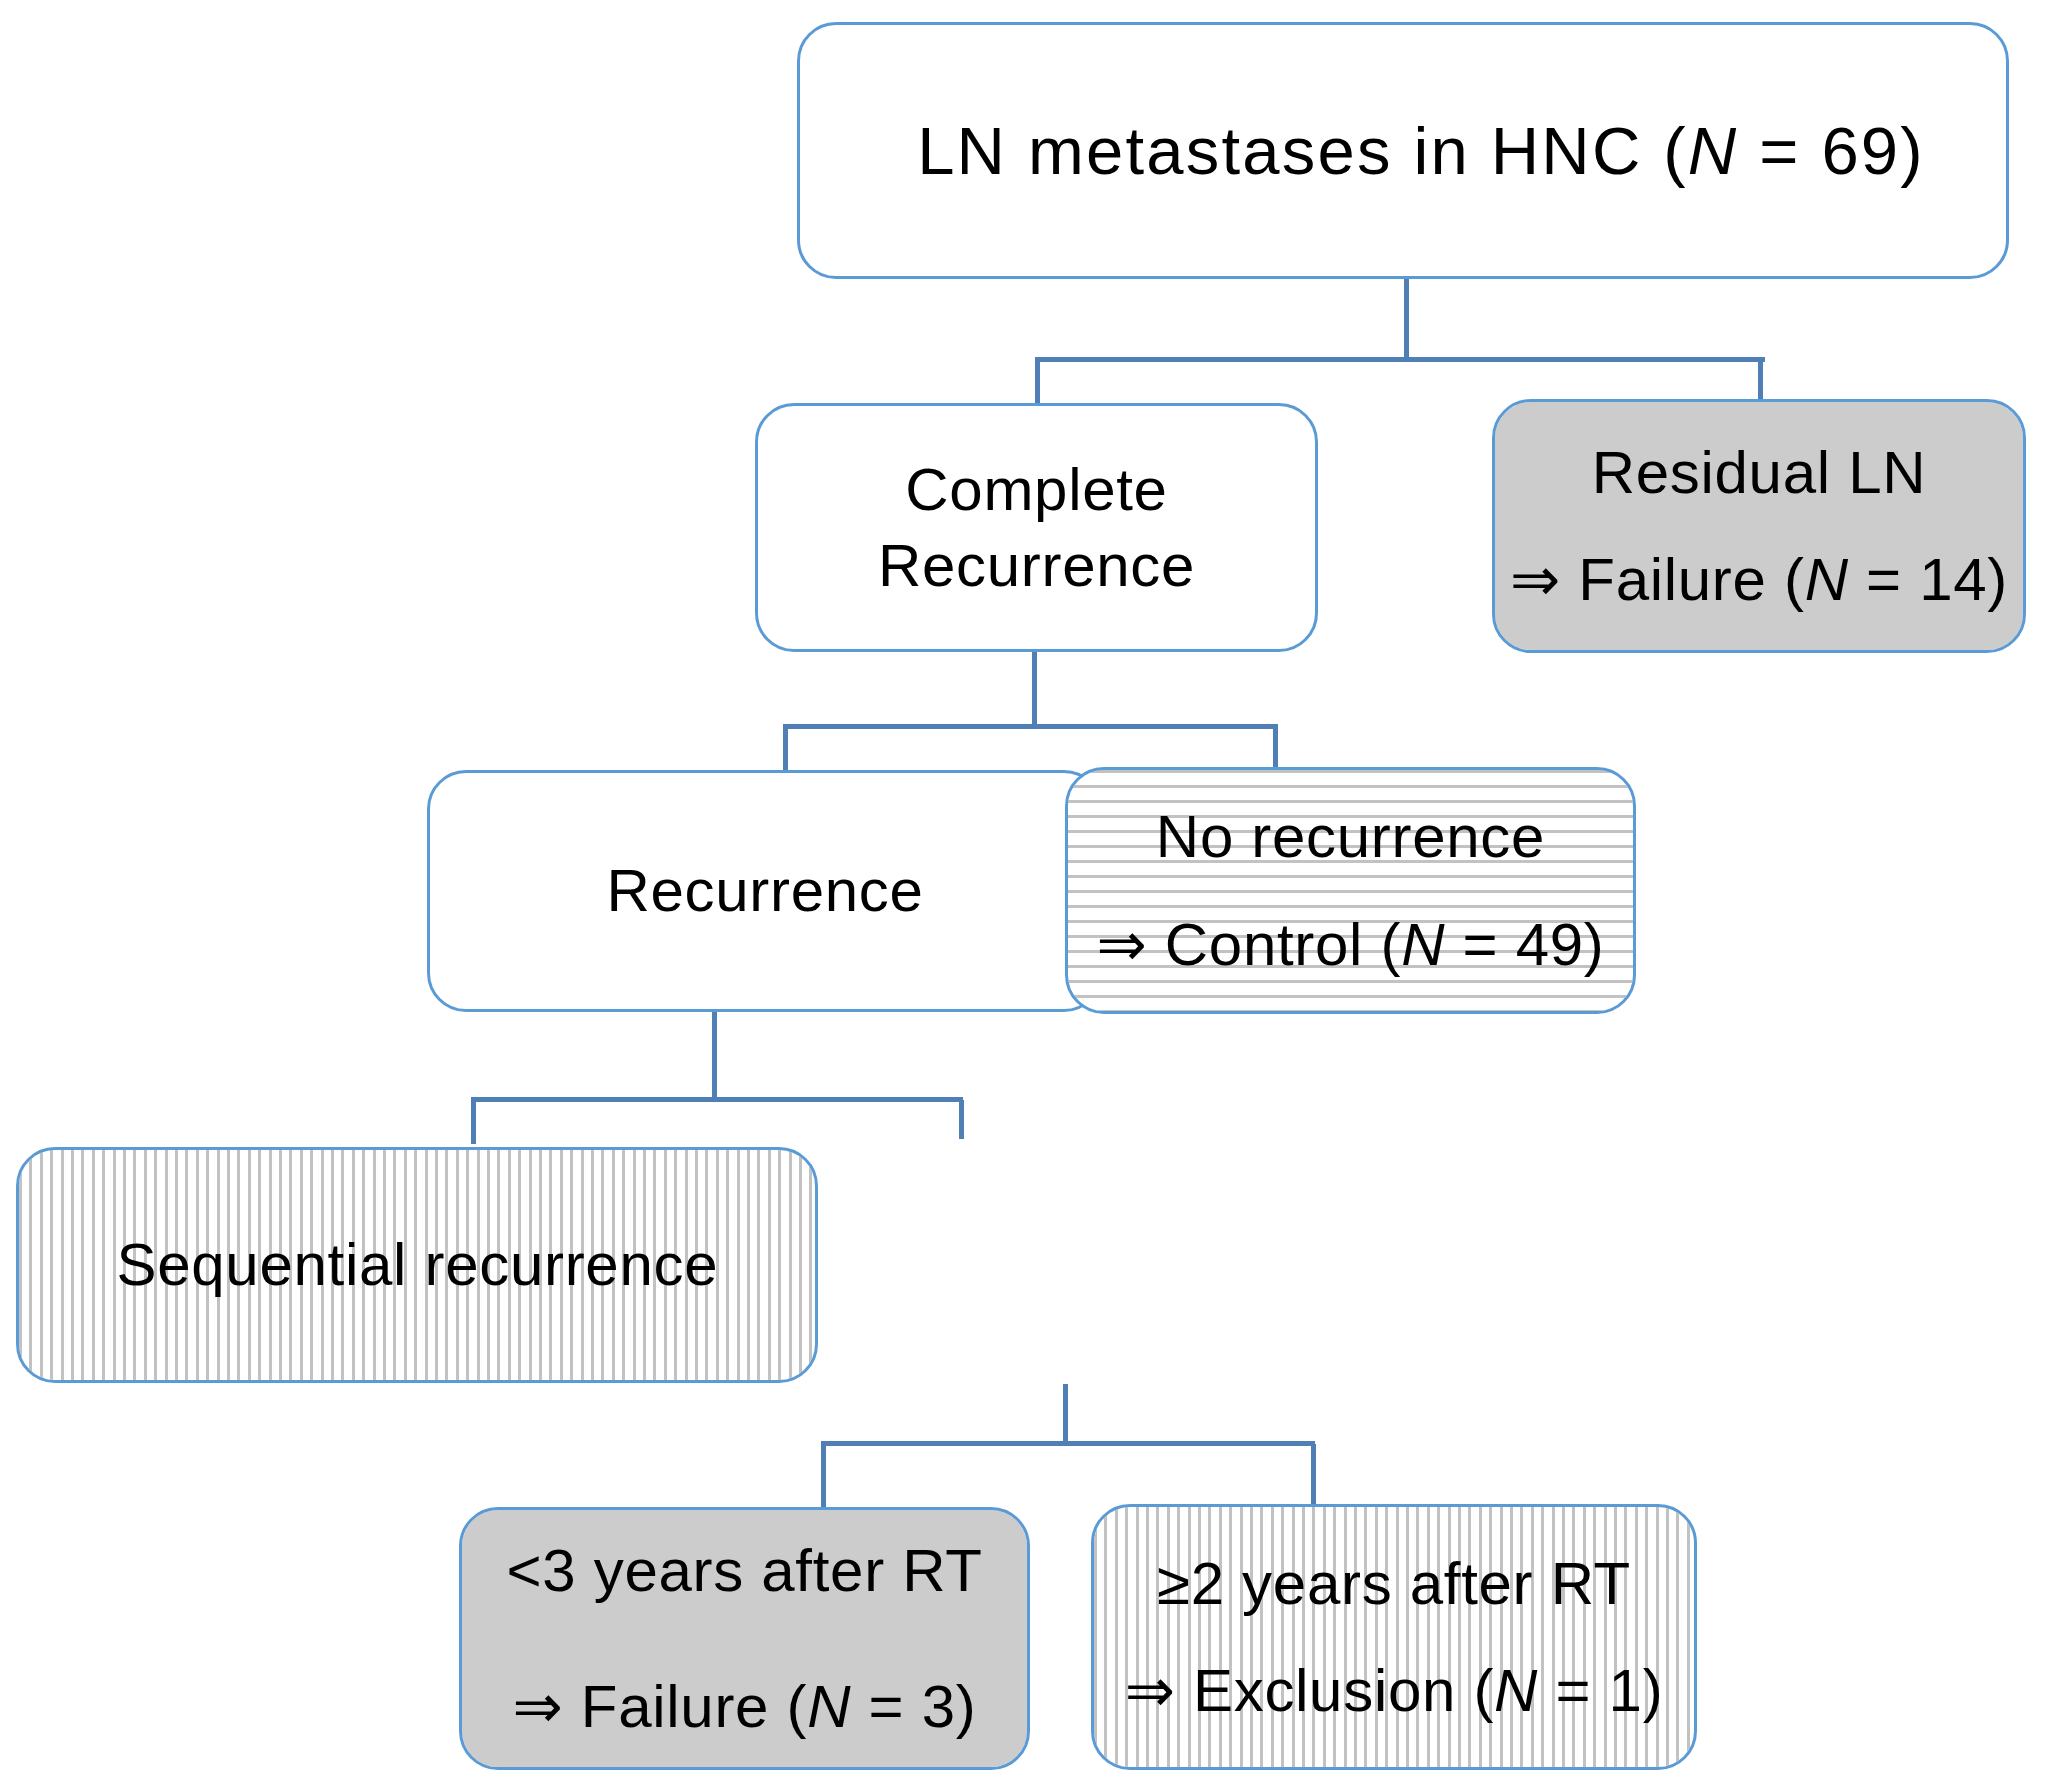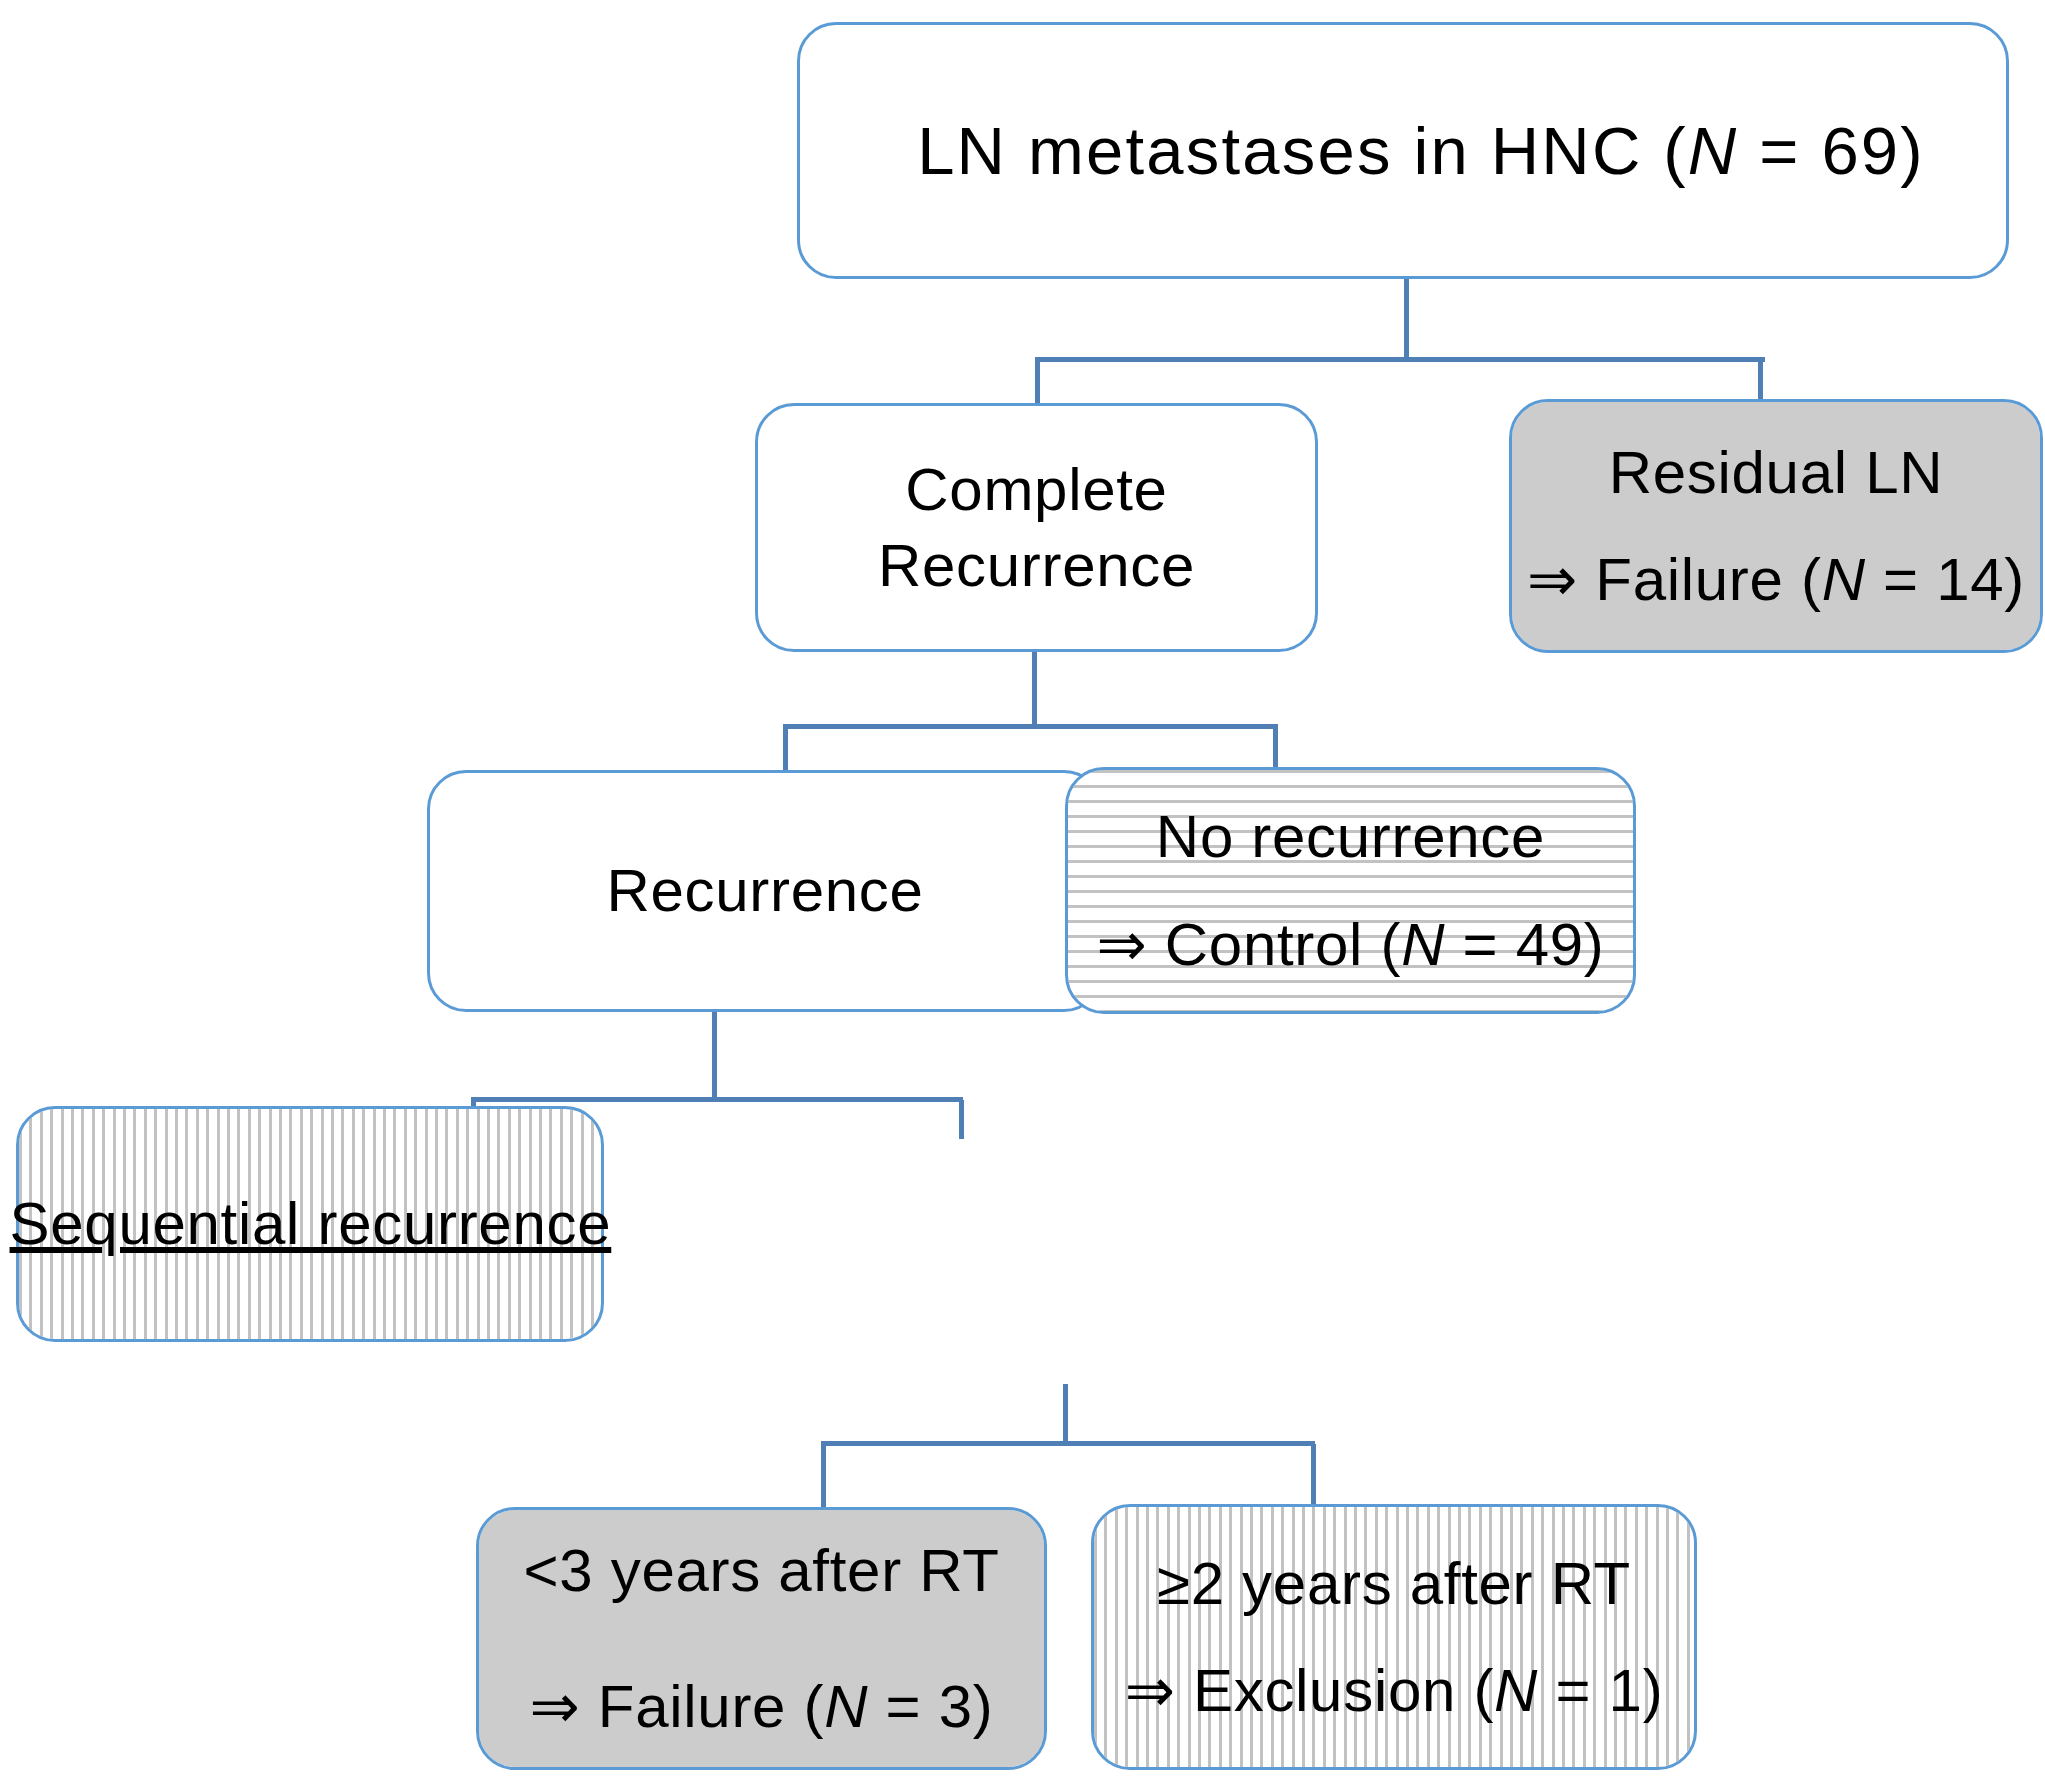--- a/index.html
+++ b/index.html
@@ -21,21 +21,21 @@
     display: flex; flex-direction: column;
     align-items: center; justify-content: center;
     text-align: center;
     font-size: 60px; letter-spacing: 0.7px;
     color: var(--text, #000);
   }
   .fl-line { line-height: 1.22; white-space: nowrap; }
   .fl-line + .fl-line { margin-top: 34px; }
   .box.tight .fl-line + .fl-line { margin-top: 3px; }
   .box.root-box { font-size: 67px; letter-spacing: 2.2px; padding-left: 36px; }
-  .box.gray { background-color: var(--gray_fill, #cccccc); margin-left: 17px; }
+  .box.gray { background-color: var(--gray_fill, #cccccc); }
   .box.hstripes {
     background-image: repeating-linear-gradient(
       to bottom,
       var(--stripe_gray, #c2c2c2) 0px, var(--stripe_gray, #c2c2c2) 3px,
       transparent 3px, transparent 15px);
   }
   .box.vstripes {
     background-image: repeating-linear-gradient(
       to right,
       var(--stripe_gray, #c2c2c2) 0px, var(--stripe_gray, #c2c2c2) 3px,
@@ -87,21 +87,21 @@
 
   <div class="box" style="left:427px; top:770px; width:676px; height:242px;">
     <div class="fl-line">Recurrence</div>
   </div>
 
   <div class="box hstripes" style="left:1065px; top:767px; width:571px; height:247px;">
     <div class="fl-line">No recurrence</div>
     <div class="fl-line">⇒ Control (<i>N</i> = 49)</div>
   </div>
 
-  <div class="box vstripes" style="left:16.4px; top:1106px; width:588px; height:236px;text-decoration:underline;">
+  <div class="box vstripes" style="left:16.4px; top:1147px; width:802px; height:236px;">
     <div class="fl-line">Sequential recurrence</div>
   </div>
 
 
   <div class="box gray" style="left:459px; top:1507px; width:571px; height:263px;gap:28px;">
     <div class="fl-line">&lt;3 years after RT</div>
     <div class="fl-line">⇒ Failure (<i>N</i> = 3)</div>
   </div>
 
   <div class="box vstripes" style="left:1091px; top:1504px; width:606px; height:266px;">

